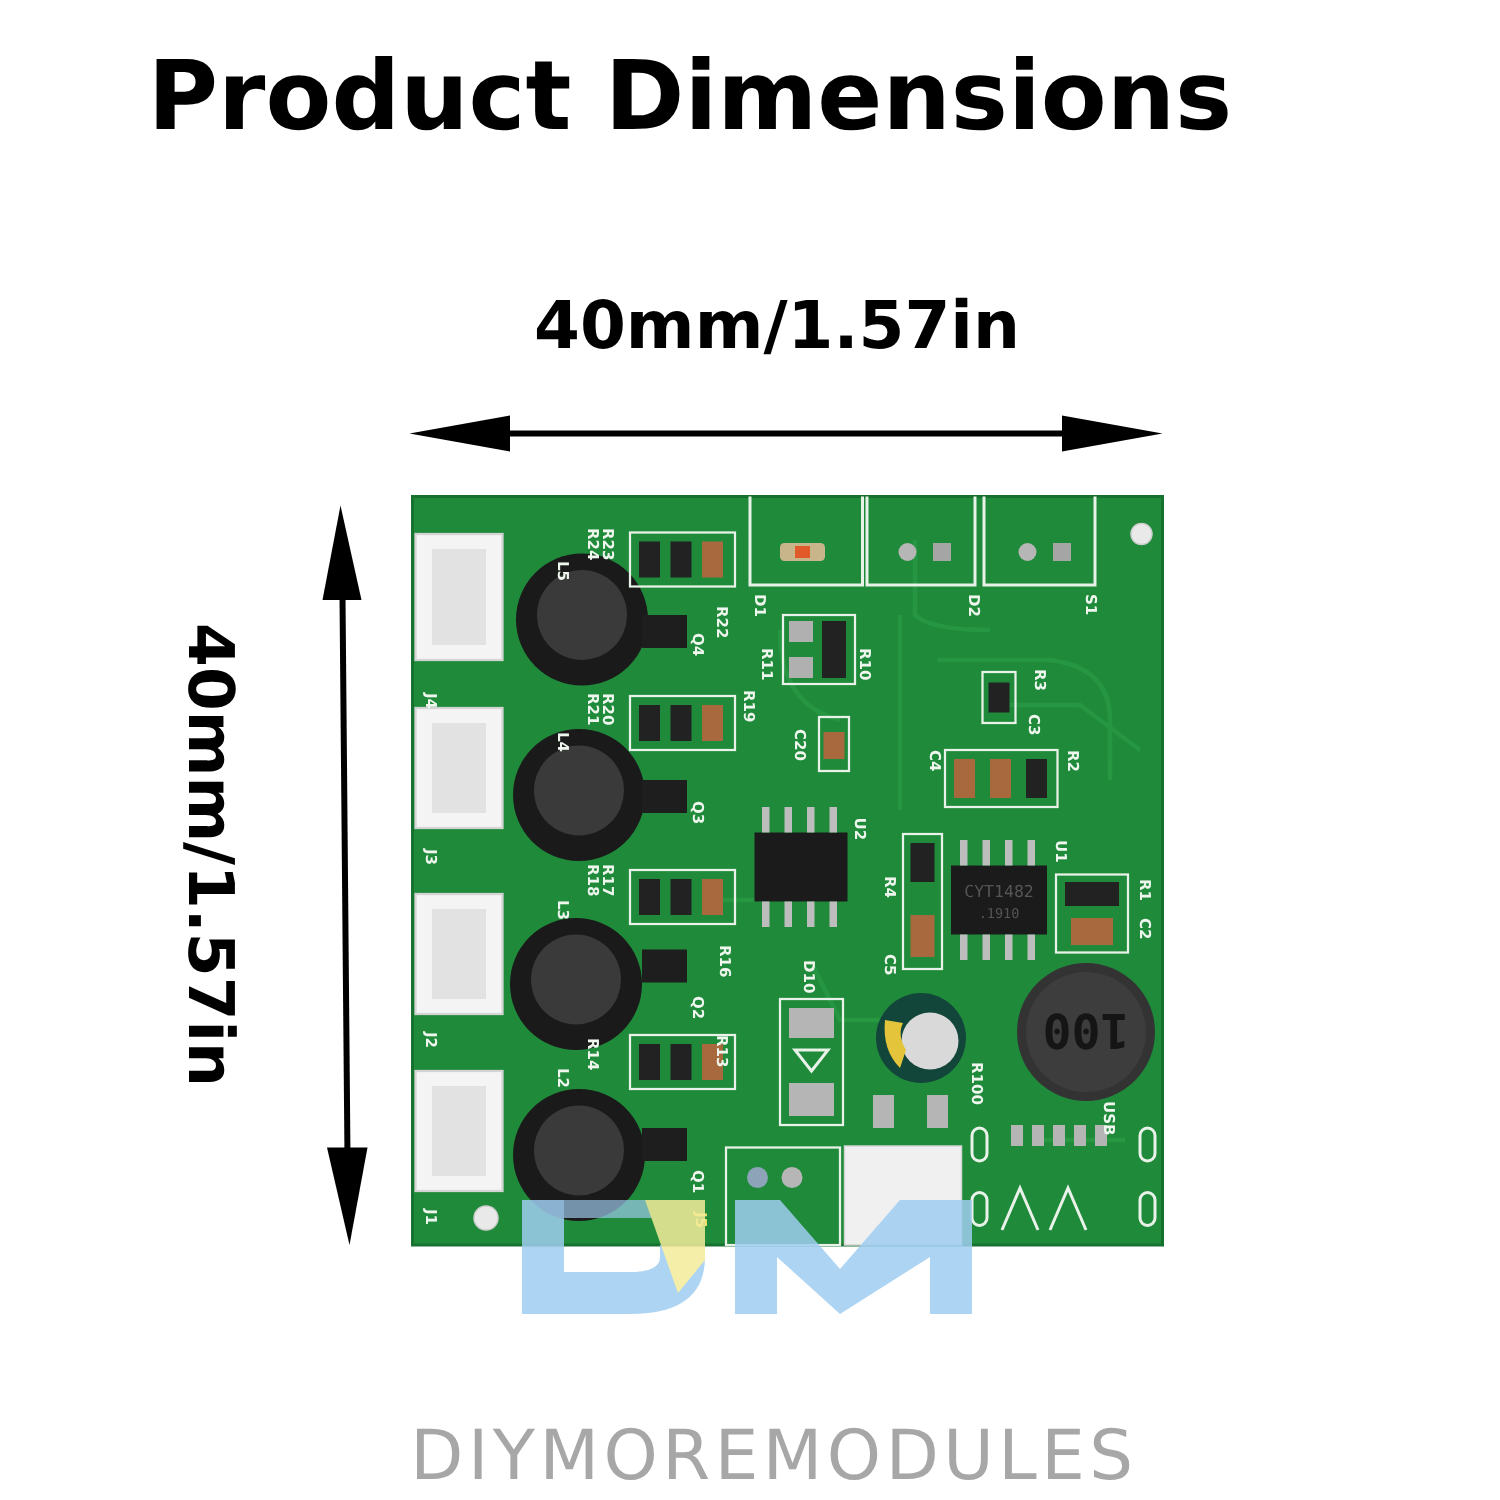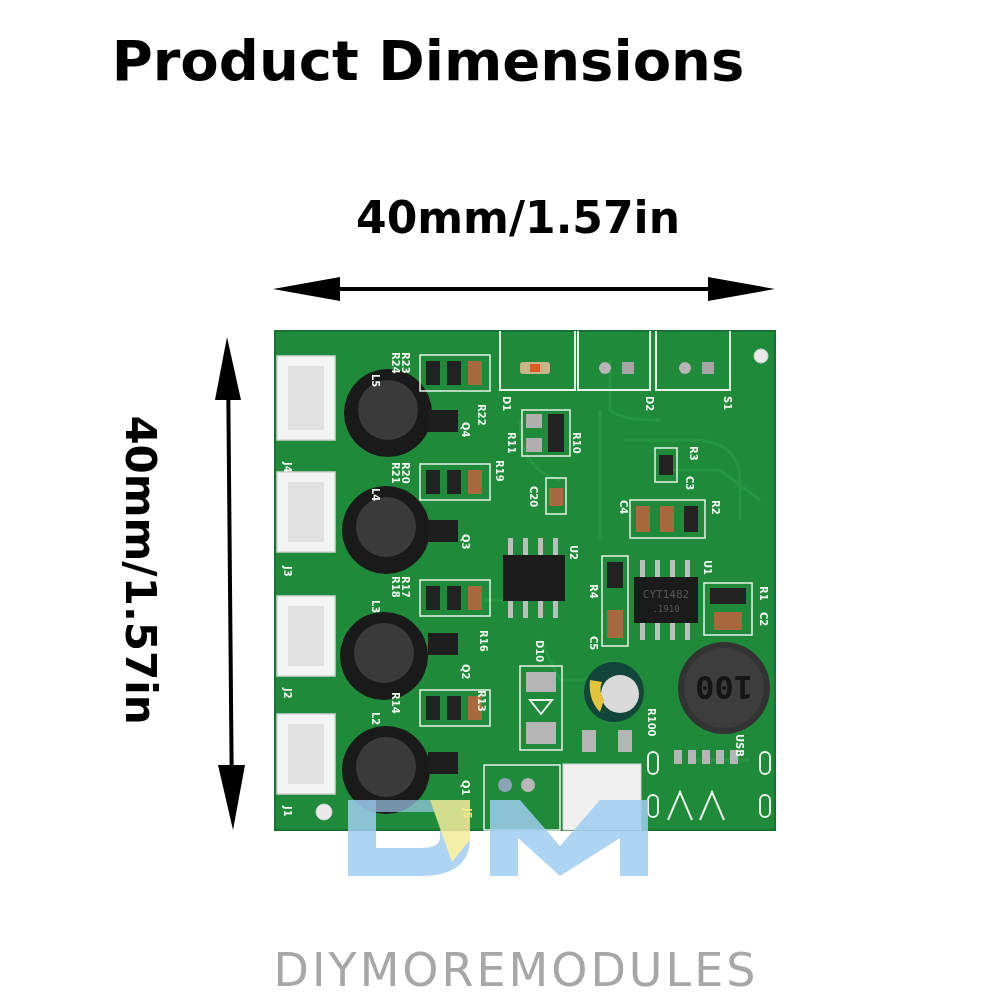--- a/index.html
+++ b/index.html
@@ -1,17 +1,17 @@
 <!DOCTYPE html>
 <html><head>
 <meta charset="utf-8">
 <style>
   html,body{margin:0;padding:0;background:#ffffff;}
   body{width:1000px;height:1000px;position:relative;overflow:hidden;font-family:"Liberation Sans",sans-serif;}
-  .title{position:absolute;left:0;top:28px;width:856px;text-align:center;font-family:"DejaVu Sans",sans-serif;font-weight:bold;font-size:56px;color:#000;letter-spacing:0px;}
+  .title{position:absolute;left:0;top:28px;width:856px;text-align:center;font-family:"DejaVu Sans",sans-serif;font-weight:bold;font-size:64px;color:#000;letter-spacing:0px;padding-left:32px;}
   .hlabel{position:absolute;left:0;top:192px;width:1036px;text-align:center;font-family:"DejaVu Sans",sans-serif;font-weight:bold;font-size:44px;color:#000;}
   .vlabel{position:absolute;left:-80px;top:570px;width:430px;height:60px;text-align:center;font-family:"DejaVu Sans",sans-serif;font-weight:bold;font-size:42px;color:#000;transform:rotate(90deg);transform-origin:center center;margin-top:-30px;}
   svg{position:absolute;left:0;top:0;}
   .wm-text{position:absolute;left:0;top:943px;width:1000px;text-align:center;font-family:"DejaVu Sans",sans-serif;font-size:46px;color:#a7a7a7;letter-spacing:3px;padding-left:16px;}
 </style>
 </head>
 <body>
 
 <div class="title">Product Dimensions</div>
 

